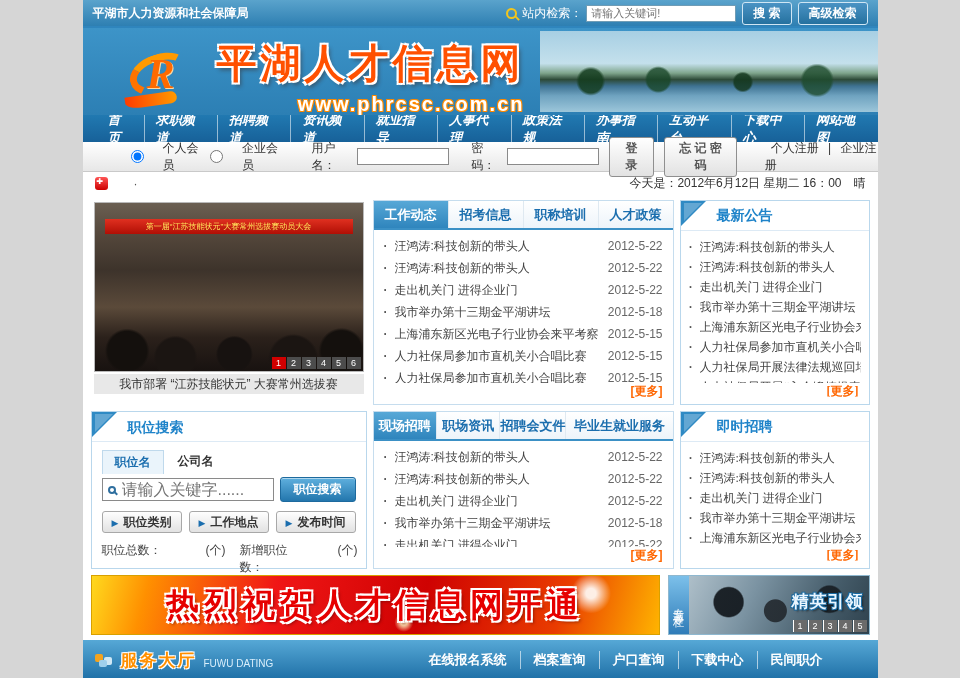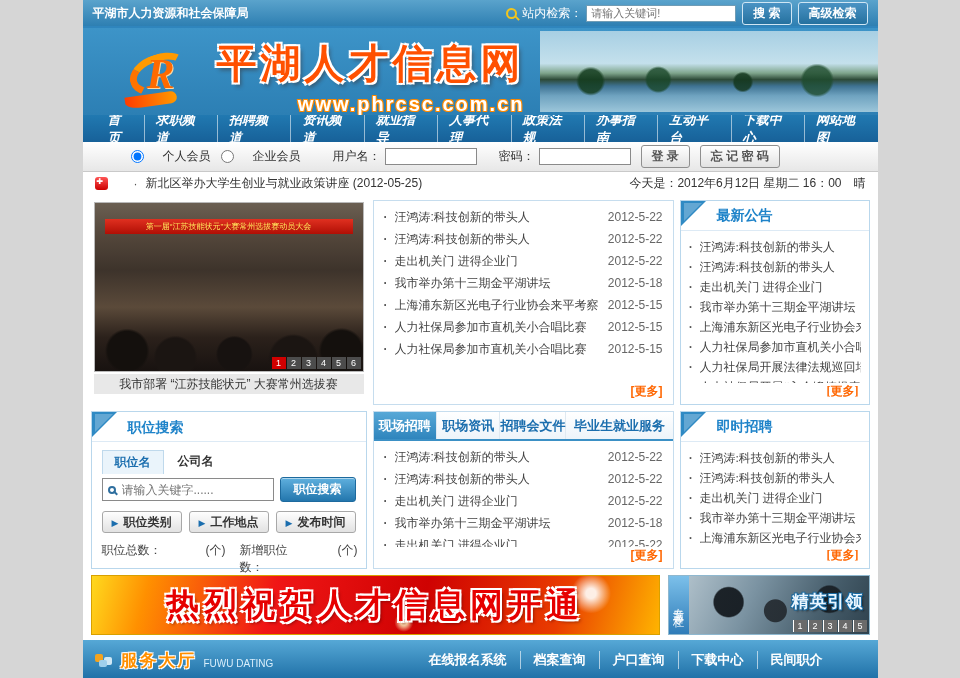--- a/index.html
+++ b/index.html
@@ -105,21 +105,21 @@
 
   
   .js-body { padding:8px 10px 0; font-size:12px; color:#333; }
   .js-tabs { display:flex; gap:2px; margin-bottom:3px; }
   .js-tab { padding:3px 12px; font-weight:bold; color:#333; cursor:pointer; }
   .js-tab.on { color:#1b6eae; background:#eaf4fb; border:1px solid #bfd9ec; border-bottom:none; }
   .js-srow { display:flex; gap:6px; align-items:center; }
   .js-input { flex:1; border:1px solid #8a8a8a; height:23px; display:flex; align-items:center; padding:0 5px; background:#fff; }
   .js-input .mag2 { width:8px; height:8px; border:2px solid #2f6f9f; border-radius:50%; position:relative; margin-right:6px; flex:none; }
   .js-input .mag2::after { content:""; position:absolute; width:5px; height:2px; background:#2f6f9f; transform:rotate(45deg); right:-4px; bottom:-2px; }
-  .js-input input { border:none; outline:none; flex:1; font-size:12px; color:#404040; width:100%; }
+  .js-input input { border:none; outline:none; flex:1; font-size:16px; color:#404040; width:100%; }
   .js-btn { width:76px; height:25px; background:linear-gradient(#5fb0de,#2376ad); border:1px solid #1d6a9e; border-radius:3px; color:#fff; font-size:12px; font-weight:bold; cursor:pointer; box-shadow:inset 0 1px 0 rgba(255,255,255,.5); }
   .js-filters { display:flex; gap:7px; margin-top:9px; }
   .js-filter { flex:1; height:22px; line-height:20px; background:linear-gradient(#fefefe,#e2e2e2); border:1px solid #a8a8a8; border-radius:3px; text-align:center; font-size:12px; font-weight:bold; color:#333; cursor:pointer; }
   .js-filter .arr { color:#1b6eae; font-size:9px; margin-right:5px; }
   .js-stats { margin-top:9px; display:grid; grid-template-columns:72px 52px 84px 48px; row-gap:6px; font-size:12px; color:#444; }
   .js-stats .v { text-align:right; }
 
   
   .banner-row { display:flex; gap:8px; margin:6px 8px 0; }
   .bigbanner { flex:1; height:60px; position:relative; display:flex; align-items:center; justify-content:center; overflow:hidden; border:1px solid #d8a000;
@@ -205,26 +205,30 @@
     <label>
       <input type="radio" name="mtype" style="">
       <span>企业会员</span>
     </label>
     <span class="fl">用户名：</span>
     <input type="text" style="">
     <span class="fl">密码：</span>
     <input type="password" style="">
     <button class="lbtn">登 录</button>
     <button class="lbtn">忘 记 密 码</button>
+    <span class="reg">
+      <a>个人注册</a>
+      <span>|</span>
+      <a>企业注册</a>
+    </span>
   </div>
 
   <div class="ticker">
     <span class="flashico"></span>
     <span class="bullet">·</span>
-    <a style="color:#333;text-decoration:none;cursor:pointer;">新北区举办大学生创业与就业政策讲座 (2012-05-25)</a>
     <span class="spacer"></span>
     <span>今天是：2012年6月12日 星期二 16：00　晴</span>
   </div>
 
   <div class="main">
 
     <div class="row">
       <div class="col-left">
         <div class="photo">
           <div class="redbanner">第一届“江苏技能状元”大赛常州选拔赛动员大会</div>
@@ -235,20 +239,26 @@
             <span>4</span>
             <span>5</span>
             <span>6</span>
           </div>
         </div>
         <div class="caption">我市部署 “江苏技能状元” 大赛常州选拔赛</div>
       </div>
 
       <div class="col-mid">
         <div class="tbox h205">
+          <div class="tabs">
+            <div class="tab active">工作动态</div>
+            <div class="tab">招考信息</div>
+            <div class="tab">职称培训</div>
+            <div class="tab">人才政策</div>
+          </div>
           <div class="list">
             <div class="item">
                 <span class="b">·</span>
                 <span class="t">汪鸿涛:科技创新的带头人</span>
                 <span class="d">2012-5-22</span>
               </div>
             <div class="item">
                 <span class="b">·</span>
                 <span class="t">汪鸿涛:科技创新的带头人</span>
                 <span class="d">2012-5-22</span>

